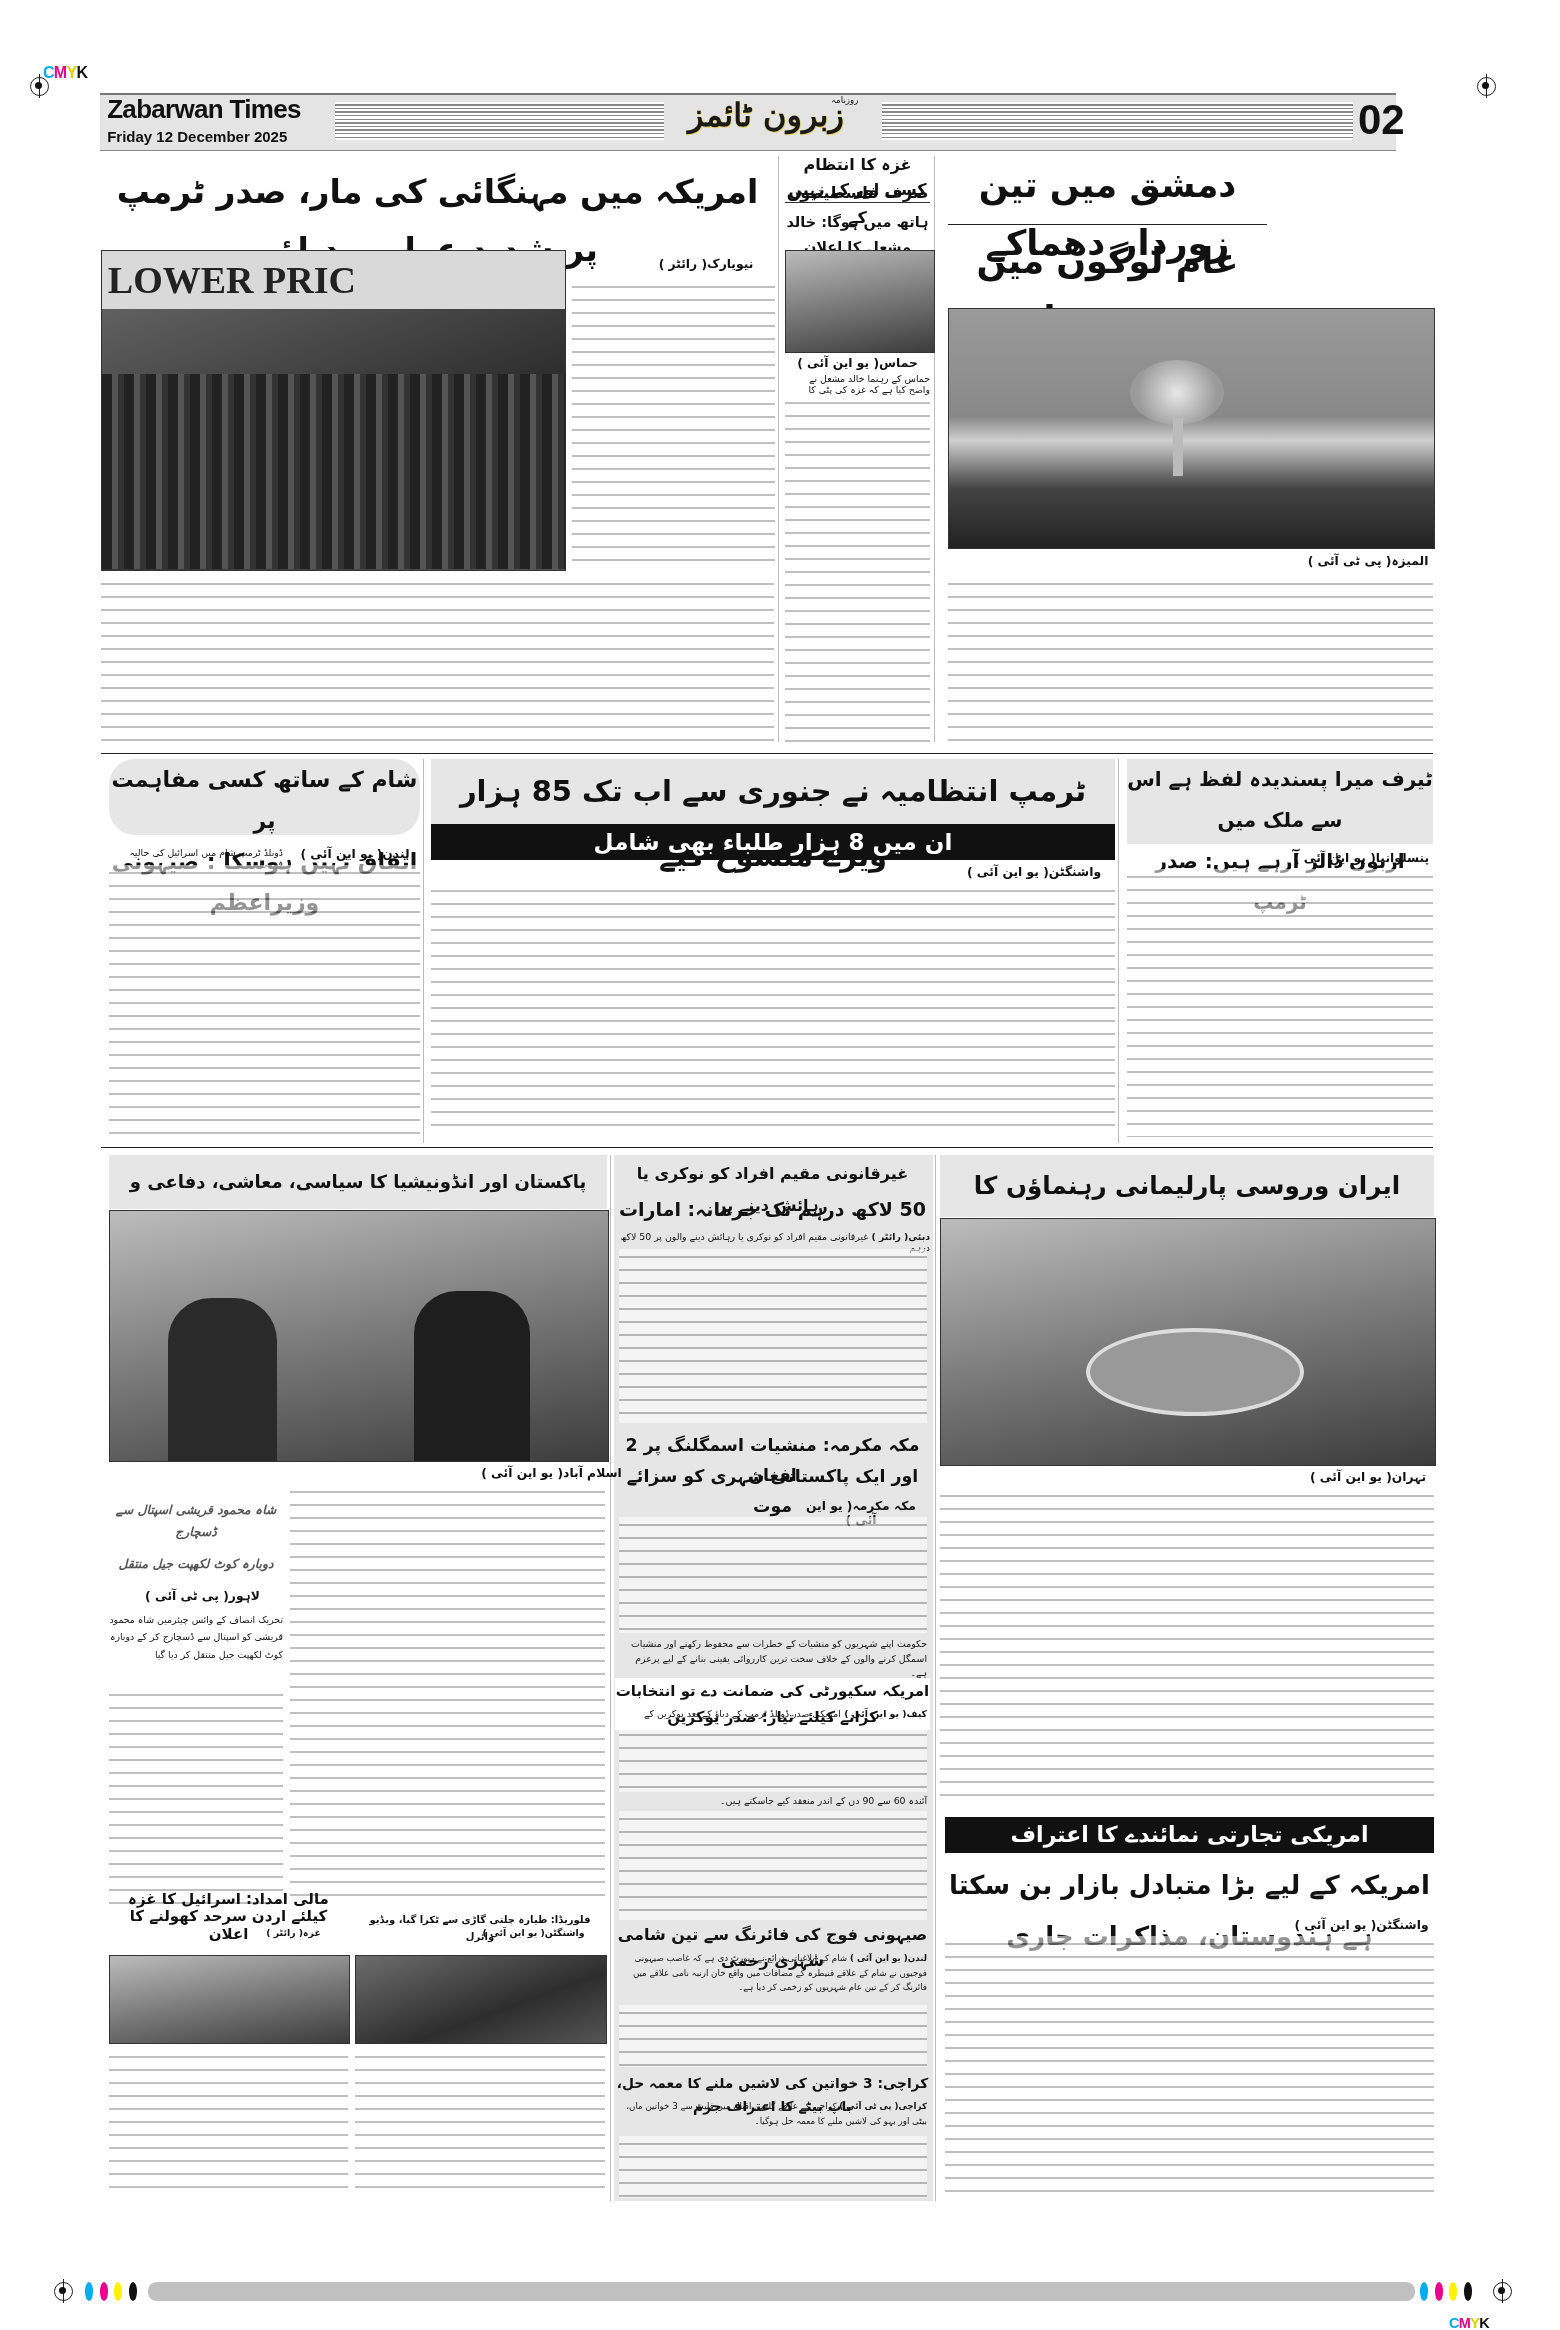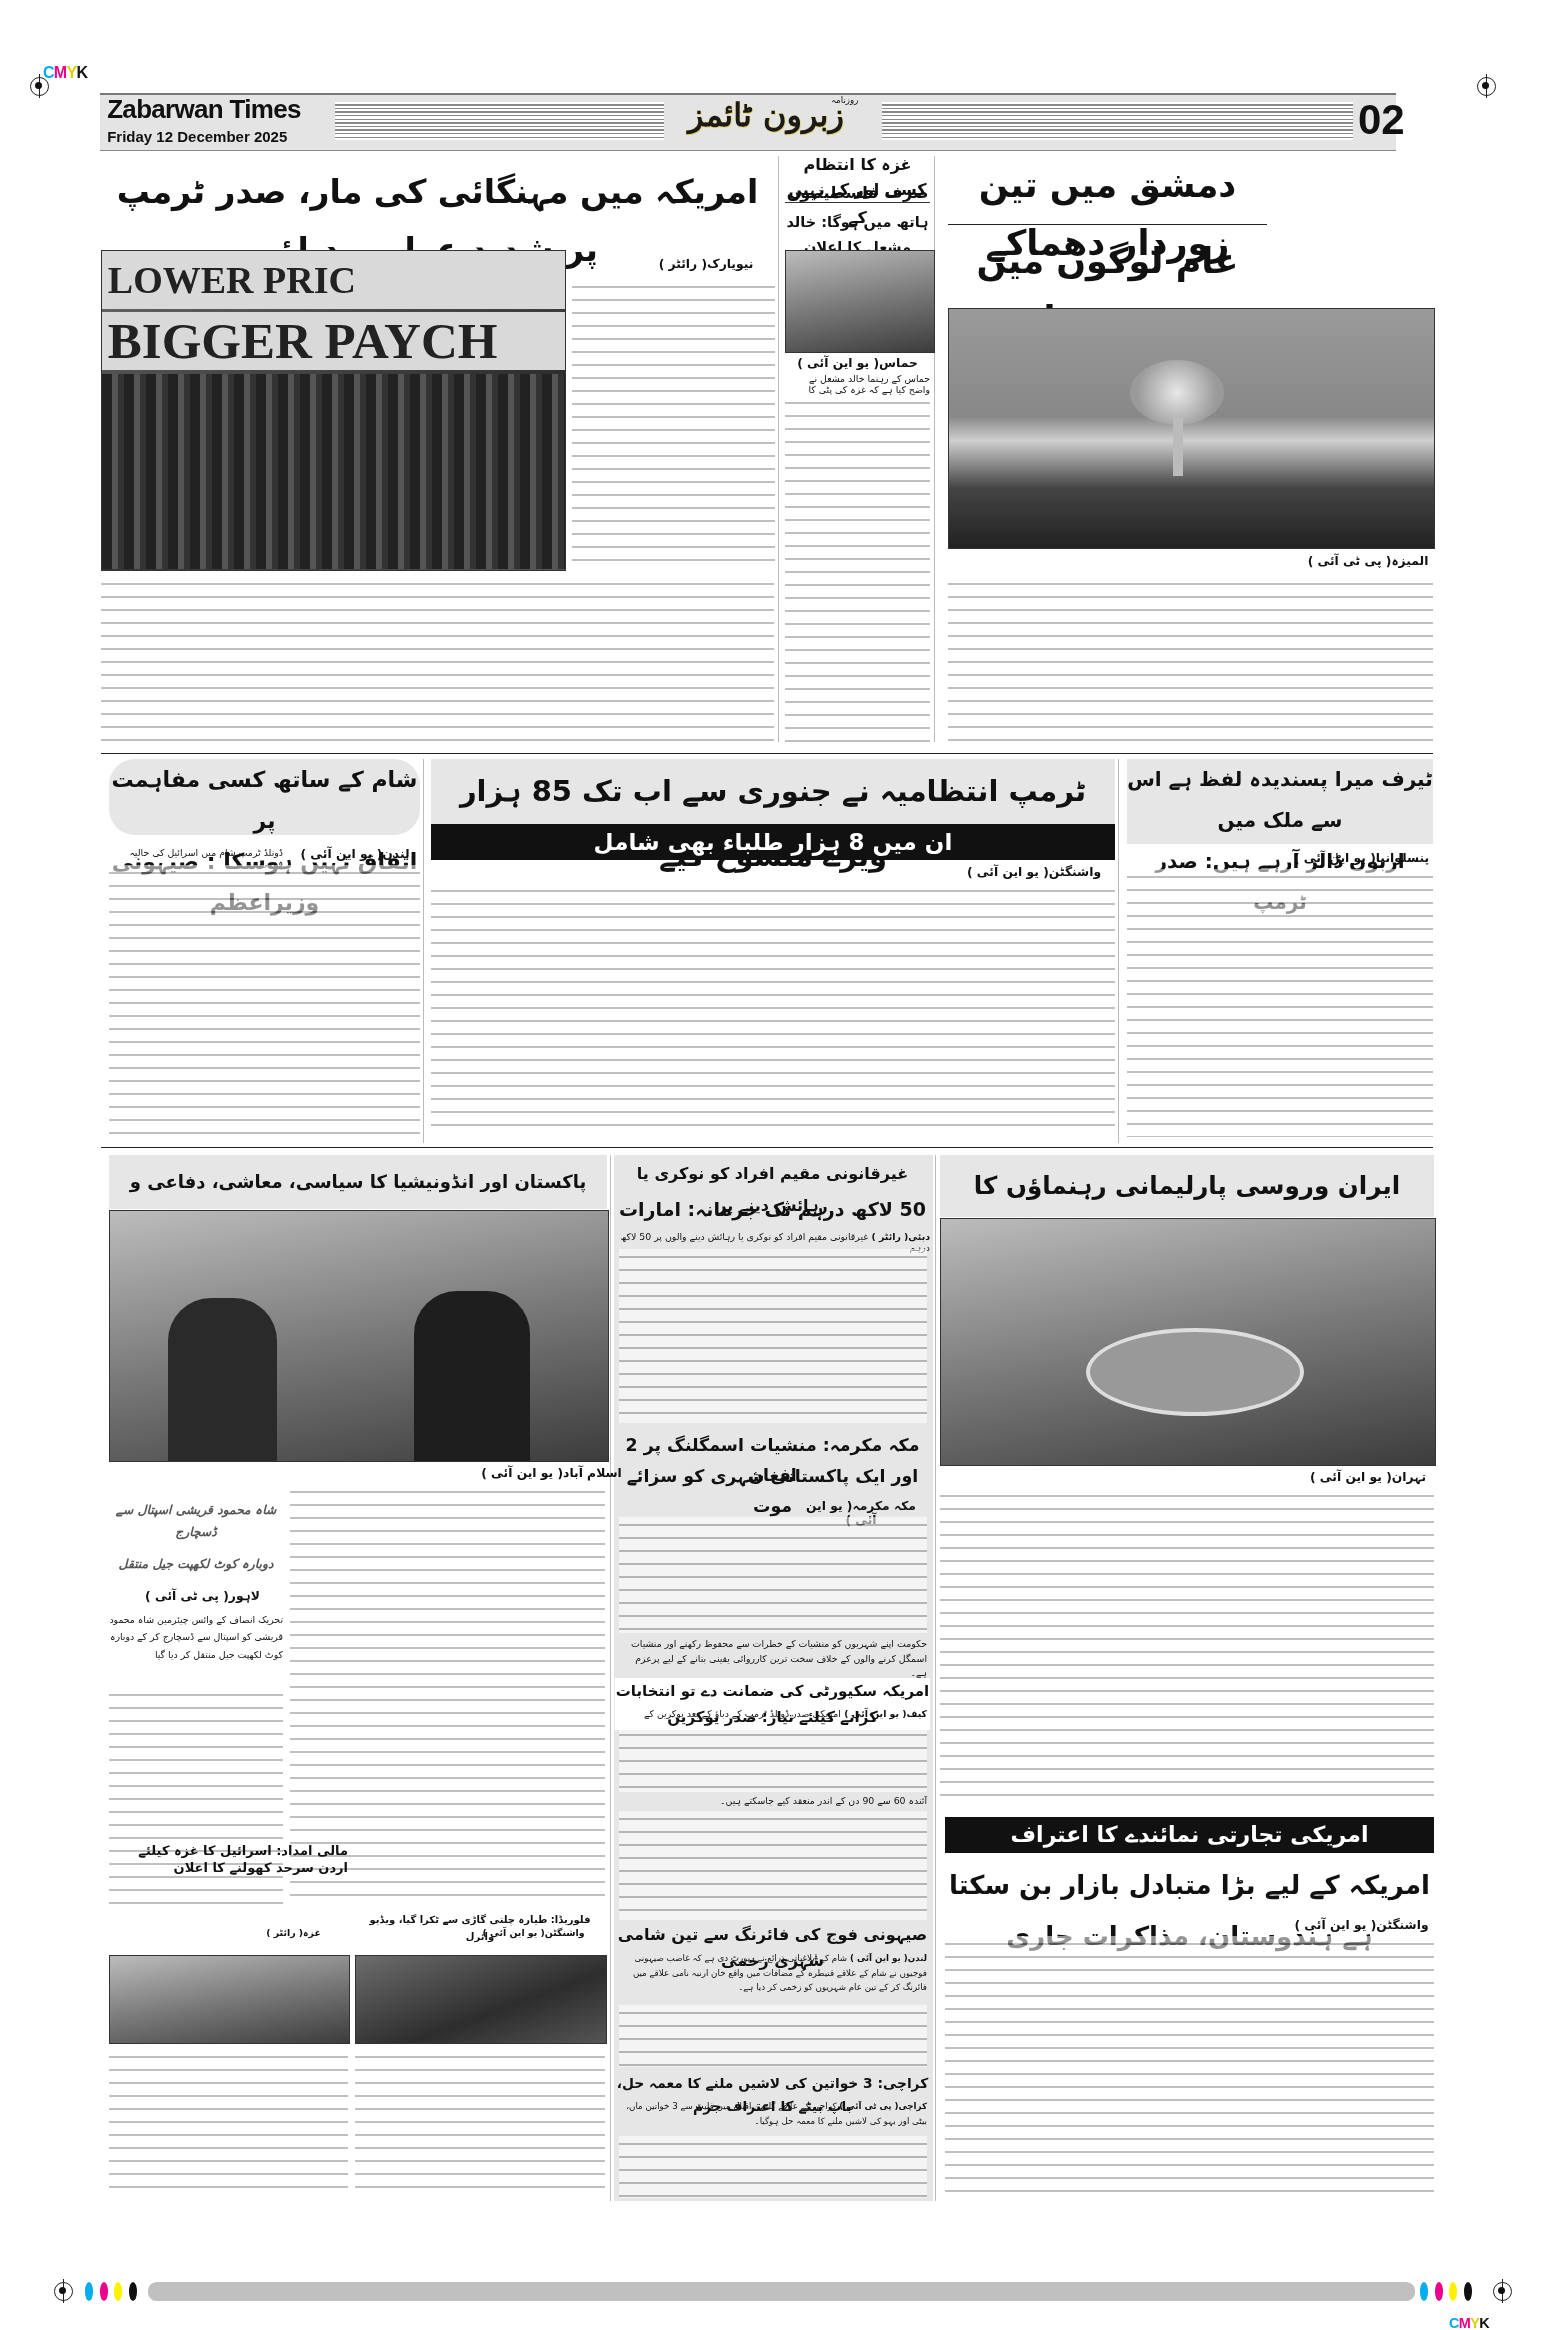--- a/index.html
+++ b/index.html
@@ -65,21 +65,20 @@
 <div class="abs urdu" style="left:785px;top:210px;width:145px;font-size:14.5px;line-height:24.6px;">ہاتھ میں ہوگا: خالد مشعل کا اعلان</div>
 <div class="abs photo light" style="left:785px;top:250px;width:148px;height:101px;"></div>
 <div class="abs dateline" style="left:785px;top:356px;width:145px;">حماس( یو این آئی )</div>
 <div class="abs caption" style="left:785px;top:373px;width:145px;font-size:9.4px;font-weight:normal;">حماس کے رہنما خالد مشعل نے واضح کیا ہے کہ غزہ کی پٹی کا</div>
 <div class="abs textblock" style="left:785px;top:395px;width:145px;height:347px;"></div>
 
 <div class="abs col-rule" style="left:778px;top:156px;height:586px;"></div>
 <div class="abs urdu" style="left:101px;top:163px;width:673px;font-size:33px;line-height:58px;">امریکہ میں مہنگائی کی مار، صدر ٹرمپ پر شدید عوامی دباؤ</div>
 <div class="abs photo" style="left:101px;top:250px;width:463px;height:319px;">
   <div class="abs photo-text" style="left:0;top:0;width:458px;height:58px;font-size:38px;line-height:58px;">LOWER PRIC</div>
-  <div class="abs photo-text" style="left:0;top:61px;width:458px;height:58px;font-size:51px;line-height:58px;">BIGGER PAYCH</div>
   <div class="abs" style="left:0;top:123px;width:463px;height:195px;background:repeating-linear-gradient(90deg,#222 0 10px,#555 10px 16px,#333 16px 22px);"></div>
 </div>
 <div class="abs dateline" style="left:637px;top:257px;width:138px;">نیویارک( رائٹر )</div>
 <div class="abs textblock" style="left:572px;top:279px;width:203px;height:290px;"></div>
 <div class="abs textblock" style="left:101px;top:576px;width:673px;height:167px;"></div>
 
 <div class="abs hr" style="left:101px;top:753px;width:1332px;height:1.4px;"></div>
 
 <div class="abs grey-box" style="left:1127px;top:759px;width:306px;height:85px;">
   <div class="urdu" style="font-size:20px;line-height:41px;">ٹیرف میرا پسندیدہ لفظ ہے اس سے ملک میں</div>
@@ -158,21 +157,21 @@
 </div>
 <div class="abs dateline" style="left:463px;top:1466px;width:141px;margin-left:18px;">اسلام آباد( یو این آئی )</div>
 <div class="abs textblock" style="left:290px;top:1484px;width:315px;height:420px;"></div>
 
 <div class="abs urdu" style="left:109px;top:1499px;width:174px;font-size:12.3px;line-height:22px;color:#555;font-style:italic;">شاہ محمود قریشی اسپتال سے ڈسچارج</div>
 <div class="abs urdu" style="left:109px;top:1553px;width:174px;font-size:12.3px;line-height:22px;color:#555;font-style:italic;">دوبارہ کوٹ لکھپت جیل منتقل</div>
 <div class="abs dateline" style="left:130px;top:1589px;width:145px;text-align:center;">لاہور( پی ٹی آئی )</div>
 <div class="abs caption" style="left:109px;top:1611px;width:174px;font-size:9.4px;font-weight:normal;line-height:17.4px;">تحریک انصاف کے وائس چیئرمین شاہ محمود قریشی کو اسپتال سے ڈسچارج کر کے دوبارہ کوٹ لکھپت جیل منتقل کر دیا گیا</div>
 <div class="abs textblock" style="left:109px;top:1687px;width:174px;height:217px;"></div>
 
-<div class="abs urdu" style="left:109px;top:1842px;width:239px;font-size:13px;line-height:17.4px;text-align:right;">مالی امداد: اسرائیل کا غزہ کیلئے اردن سرحد کھولنے کا اعلان</div>
+<div class="abs urdu" style="left:109px;top:1891px;width:239px;font-size:15px;line-height:17.4px;">مالی امداد: اسرائیل کا غزہ کیلئے اردن سرحد کھولنے کا اعلان</div>
 <div class="abs dateline" style="left:239px;top:1927px;width:109px;font-size:9.4px;">غزہ( رائٹر )</div>
 <div class="abs photo light" style="left:109px;top:1955px;width:239px;height:87px;"></div>
 <div class="abs textblock" style="left:109px;top:2049px;width:239px;height:148px;"></div>
 
 <div class="abs urdu" style="left:355px;top:1911px;width:250px;font-size:10px;line-height:17.4px;">فلوریڈا: طیارہ چلتی گاڑی سے ٹکرا گیا، ویڈیو وائرل</div>
 <div class="abs dateline" style="left:463px;top:1927px;width:141px;font-size:9.4px;">واشنگٹن( یو این آئی )</div>
 <div class="abs photo" style="left:355px;top:1955px;width:250px;height:87px;"></div>
 <div class="abs textblock" style="left:355px;top:2049px;width:250px;height:148px;"></div>
 
 <div class="abs reg" style="left:54px;top:2282px;"></div>

